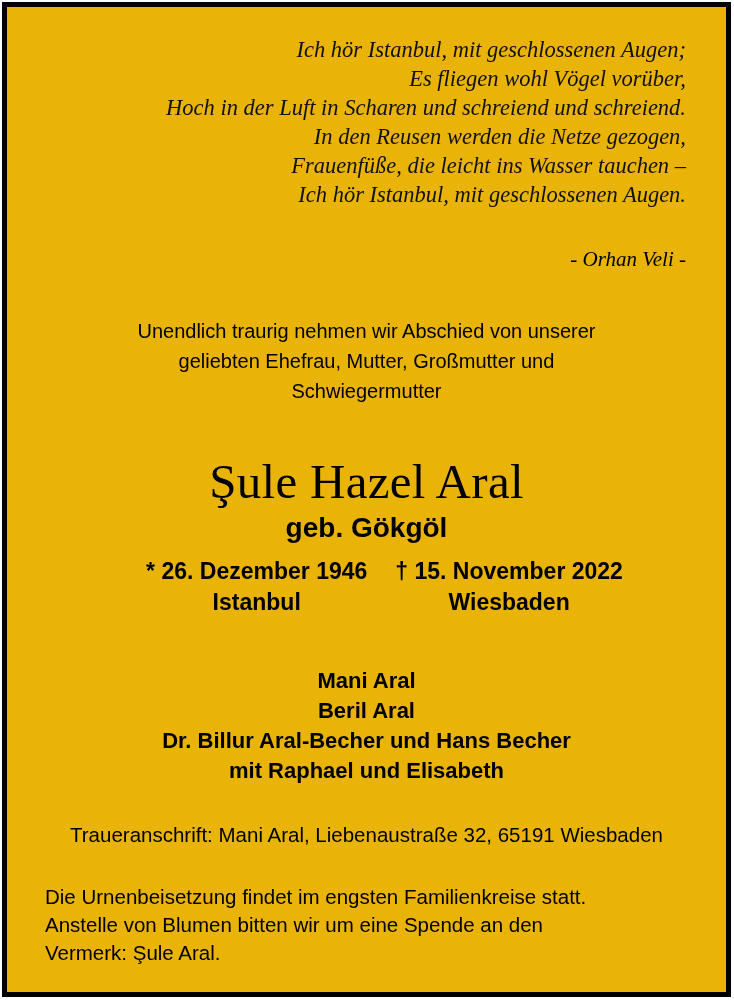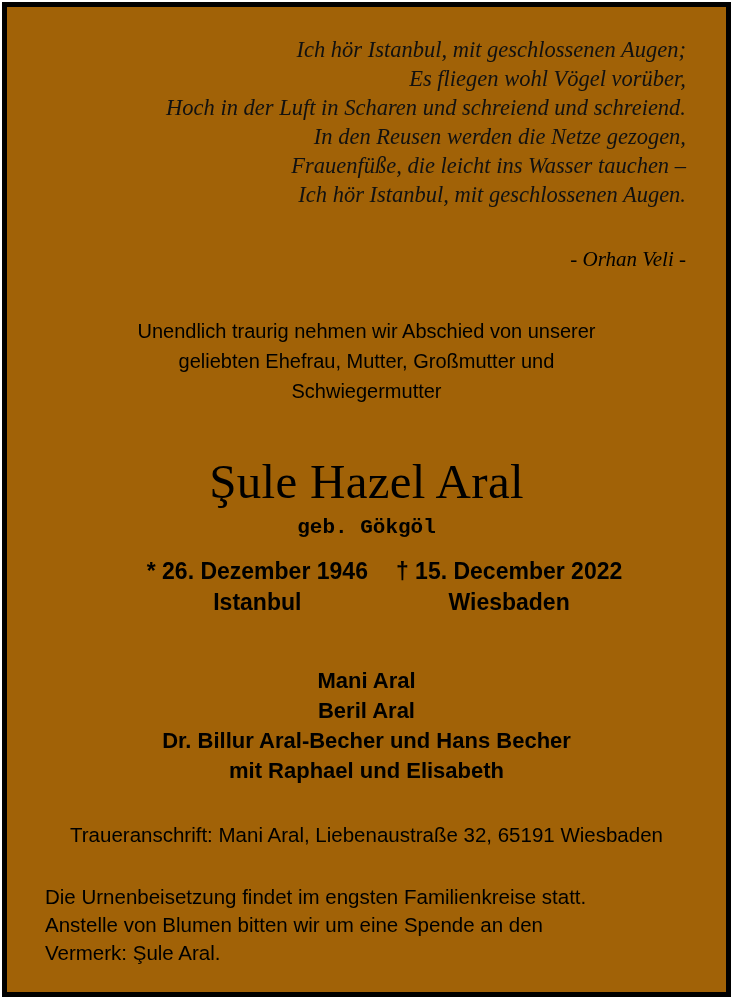--- a/index.html
+++ b/index.html
@@ -22,21 +22,21 @@
     height: 1000px;
     background: #ffffff;
     padding: 2px 3px 3px 2px;
   }
 
   .notice-frame {
     box-sizing: border-box;
     width: 100%;
     height: 100%;
     border: 5px solid #000000;
-    background: #a16207;
+    background: #eab308;
     padding: 26px 34px 18px 34px;
     display: flex;
     flex-direction: column;
   }
 
   
   .poem {
     text-align: right;
     font-family: "Liberation Serif", "DejaVu Serif", serif;
     font-style: italic;
@@ -79,23 +79,23 @@
     margin-top: 48px;
   }
   .deceased-name {
     font-family: "Liberation Serif", "DejaVu Serif", serif;
     font-weight: 400;
     font-size: 49px;
     line-height: 56px;
     letter-spacing: 0.3px;
   }
   .maiden-name {
-    font-family: Liberation Mono, monospace;
+    font-family: Liberation Sans, sans-serif;
     font-weight: 700;
-    font-size: 21px;
+    font-size: 28px;
     line-height: 28px;
     margin-top: 4px;
   }
 
   
   .dates {
     display: flex;
     justify-content: center;
     align-items: flex-start;
     margin-top: 14px;
@@ -180,21 +180,21 @@
       <div class="deceased-name">Şule Hazel Aral</div>
       <div class="maiden-name">geb. Gökgöl</div>
     </div>
 
     <div class="dates">
       <div class="date-col birth">
         <span class="date-line"><span>*</span>&nbsp;<span>26. Dezember 1946</span></span>
         <span class="place-line">Istanbul</span>
       </div>
       <div class="date-col death">
-        <span class="date-line"><span>†</span>&nbsp;<span>15. December 2022</span></span>
+        <span class="date-line"><span>†</span>&nbsp;<span>15. November 2022</span></span>
         <span class="place-line">Wiesbaden</span>
       </div>
     </div>
 
     <div class="survivors">
       <span class="survivor-name">Mani Aral</span>
       <span class="survivor-name">Beril Aral</span>
       <span class="survivor-name">Dr. Billur Aral-Becher und Hans Becher</span>
       <span class="survivor-name">mit Raphael und Elisabeth</span>
     </div>

